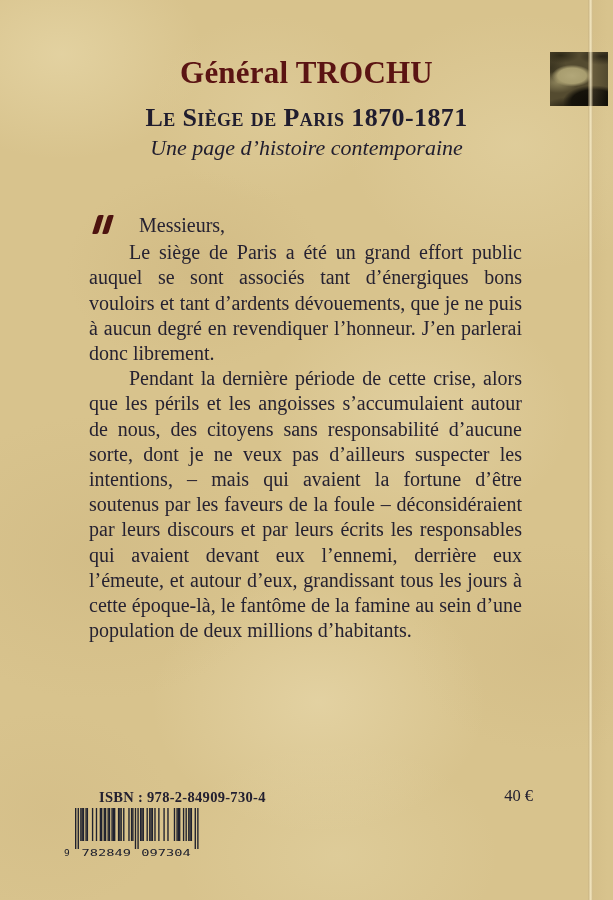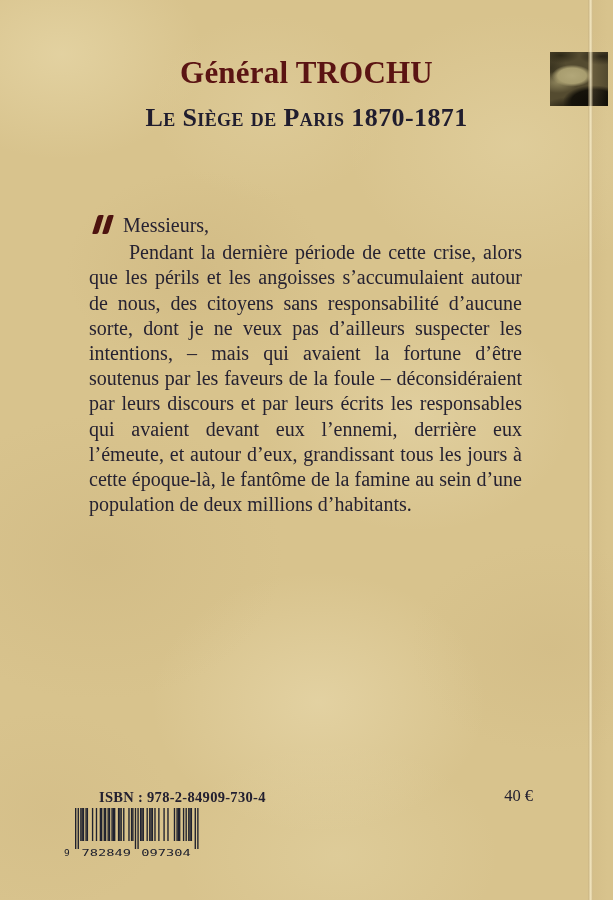--- a/index.html
+++ b/index.html
@@ -66,21 +66,21 @@
     margin-top:2px;
     font-size:22px;font-style:italic;color:#201d2e;
   }
 
   .quote{
     position:absolute;left:89px;top:213px;width:433px;
     font-size:20px;line-height:25.2px;color:#262231;
   }
   .quote p{margin:0;}
   .salutation{padding-left:6px;}
-  .salutation .txt{margin-left:8px;}
+  .salutation .txt{margin-left:24px;}
   .qpara{text-indent:40px;text-align:justify;}
 
   
   .qmark{display:inline-block;vertical-align:-2px;white-space:nowrap;}
   .qmark i{
     display:inline-block;width:6px;height:19px;margin-right:4px;
     background:#4d130f;border-radius:2px 1px 2px 1px;
     transform:skewX(-17deg);
   }
 
@@ -105,26 +105,28 @@
 
 <div class="cover">
 
   <div class="photo-frag"></div>
   <div class="edge-strip"></div>
   <div class="crease"></div>
 
   <header>
     <h1 class="author">Général TROCHU</h1>
     <h2 class="title">Le Siège de Paris 1870-1871</h2>
+    <div class="subtitle">Une page d’histoire contemporaine</div>
   </header>
 
   <div class="quote">
     <p class="salutation">
       <span class="qmark"><i></i><i></i></span><span class="txt">Messieurs,</span>
     </p>
+    <p class="qpara">Le siège de Paris a été un grand effort public auquel se sont associés tant d’énergiques bons vouloirs et tant d’ardents dévouements, que je ne puis à aucun degré en revendiquer l’honneur. J’en parlerai donc librement.</p>
     <p class="qpara">Pendant la dernière période de cette crise, alors que les périls et les angoisses s’accumulaient autour de nous, des citoyens sans responsabilité d’aucune sorte, dont je ne veux pas d’ailleurs suspecter les intentions, – mais qui avaient la fortune d’être soutenus par les faveurs de la foule – déconsidéraient par leurs discours et par leurs écrits les responsables qui avaient devant eux l’ennemi, derrière eux l’émeute, et autour d’eux, grandissant tous les jours à cette époque-là, le fantôme de la famine au sein d’une population de deux millions d’habitants.</p>
   </div>
 
   <div class="isbn">ISBN : 978-2-84909-730-4</div>
   <div class="barcode"><svg width="142" height="50" viewBox="0 0 142 50">
         <g fill="#20222f">
           <rect x="12.00" y="0" width="1.36" height="41"></rect>
           <rect x="14.60" y="0" width="1.36" height="41"></rect>
           <rect x="17.20" y="0" width="1.36" height="33"></rect>
           <rect x="18.50" y="0" width="1.36" height="33"></rect>

